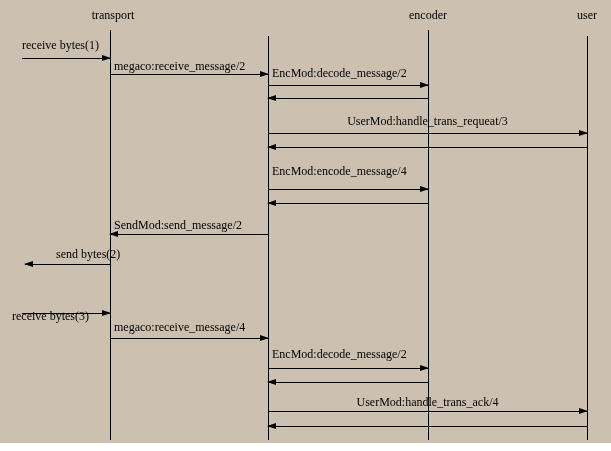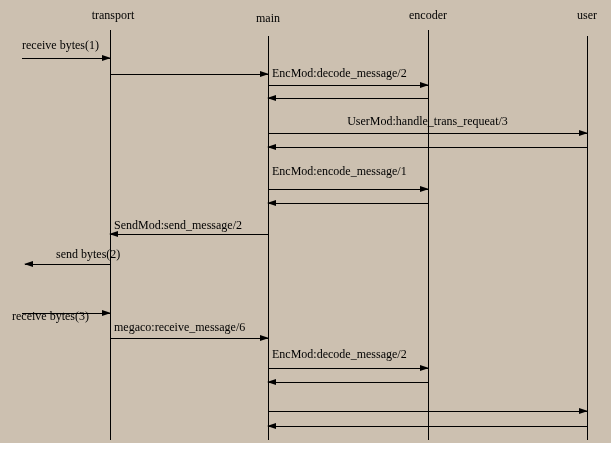--- a/index.html
+++ b/index.html
@@ -58,34 +58,34 @@
     border-right: 9px solid #000;
   }
 </style>
 </head>
 <body>
 
 <div class="canvas">
   <div class="bg">
 
     <div class="ll-label" style="left:68px;">transport</div>
-    <div class="ll-label" style="left:223px; top:11px;">main</div>
     <div class="ll-label" style="left:383px;">encoder</div>
     <div class="ll-label" style="left:542px;">user</div>
 
     <div class="ll-line" style="left:110px;"></div>
     <div class="ll-line" style="left:268px; top:36px; height:404px;"></div>
     <div class="ll-line" style="left:428px;"></div>
     <div class="ll-line" style="left:587px; top:36px; height:404px;"></div>
 
     <div class="msg-label" style="left:14px; top:38px;margin-left:8px;">receive bytes(1)</div>
     <div class="arrow" style="left:22px; top:58px; width:88px;">
         <span class="head head-r"></span>
       </div>
 
+    <div class="msg-label" style="left:114px; top:59px;">megaco:receive_message/2</div>
     <div class="arrow" style="left:110px; top:74px; width:158px;">
         <span class="head head-r"></span>
       </div>
 
     <div class="msg-label" style="left:272px; top:66px;">EncMod:decode_message/2</div>
     <div class="arrow" style="left:268px; top:85px; width:160px;">
         <span class="head head-r"></span>
       </div>
 
     <div class="arrow" style="left:268px; top:98px; width:160px;">
@@ -94,21 +94,21 @@
 
     <div class="msg-label center-label" style="left:268px; top:114px; width:319px;">UserMod:handle_trans_requeat/3</div>
     <div class="arrow" style="left:268px; top:133px; width:319px;">
         <span class="head head-r"></span>
       </div>
 
     <div class="arrow" style="left:268px; top:147px; width:319px;">
         <span class="head head-l"></span>
       </div>
 
-    <div class="msg-label" style="left:272px; top:164px;">EncMod:encode_message/1</div>
+    <div class="msg-label" style="left:272px; top:164px;">EncMod:encode_message/4</div>
     <div class="arrow" style="left:268px; top:189px; width:160px;">
         <span class="head head-r"></span>
       </div>
 
     <div class="arrow" style="left:268px; top:203px; width:160px;">
         <span class="head head-l"></span>
       </div>
 
     <div class="msg-label" style="left:114px; top:218px;">SendMod:send_message/2</div>
     <div class="arrow" style="left:110px; top:234px; width:158px;">
@@ -118,34 +118,35 @@
     <div class="msg-label" style="left:8px; top:247px;margin-left:48px;">send bytes(2)</div>
     <div class="arrow" style="left:25px; top:264px; width:85px;">
         <span class="head head-l"></span>
       </div>
 
     <div class="msg-label" style="left:12px; top:309px;text-align:right;">receive bytes(3)</div>
     <div class="arrow" style="left:22px; top:313px; width:88px;">
         <span class="head head-r"></span>
       </div>
 
-    <div class="msg-label" style="left:114px; top:320px;">megaco:receive_message/6</div>
+    <div class="msg-label" style="left:114px; top:320px;">megaco:receive_message/4</div>
     <div class="arrow" style="left:110px; top:338px; width:158px;">
         <span class="head head-r"></span>
       </div>
 
     <div class="msg-label" style="left:272px; top:347px;">EncMod:decode_message/2</div>
     <div class="arrow" style="left:268px; top:368px; width:160px;">
         <span class="head head-r"></span>
       </div>
 
     <div class="arrow" style="left:268px; top:382px; width:160px;">
         <span class="head head-l"></span>
       </div>
 
+    <div class="msg-label center-label" style="left:268px; top:395px; width:319px;">UserMod:handle_trans_ack/4</div>
     <div class="arrow" style="left:268px; top:411px; width:319px;">
         <span class="head head-r"></span>
       </div>
 
     <div class="arrow" style="left:268px; top:426px; width:319px;">
         <span class="head head-l"></span>
       </div>
 
   </div>
 </div>

